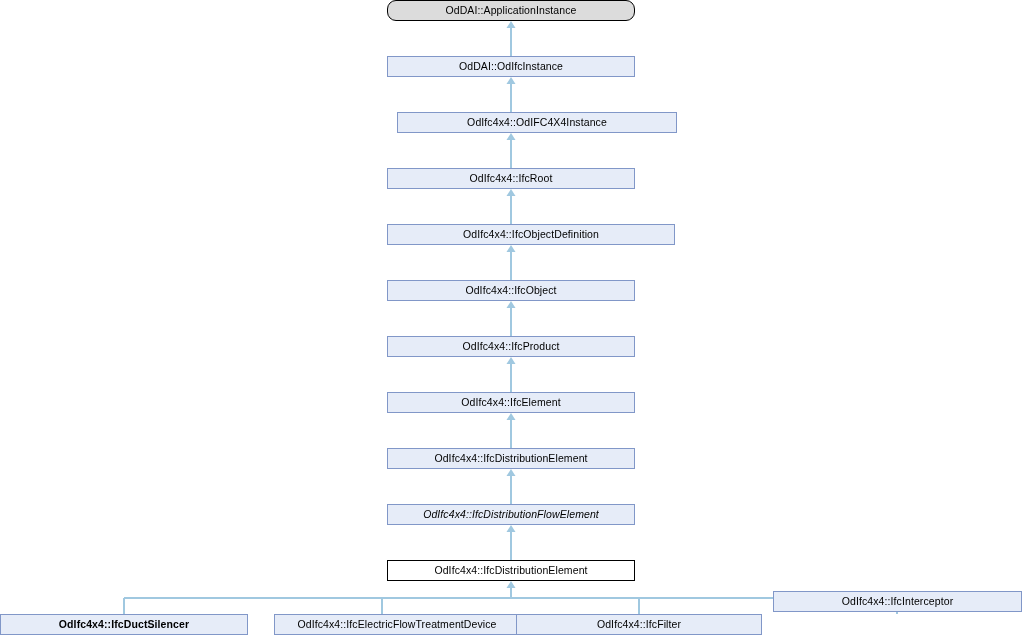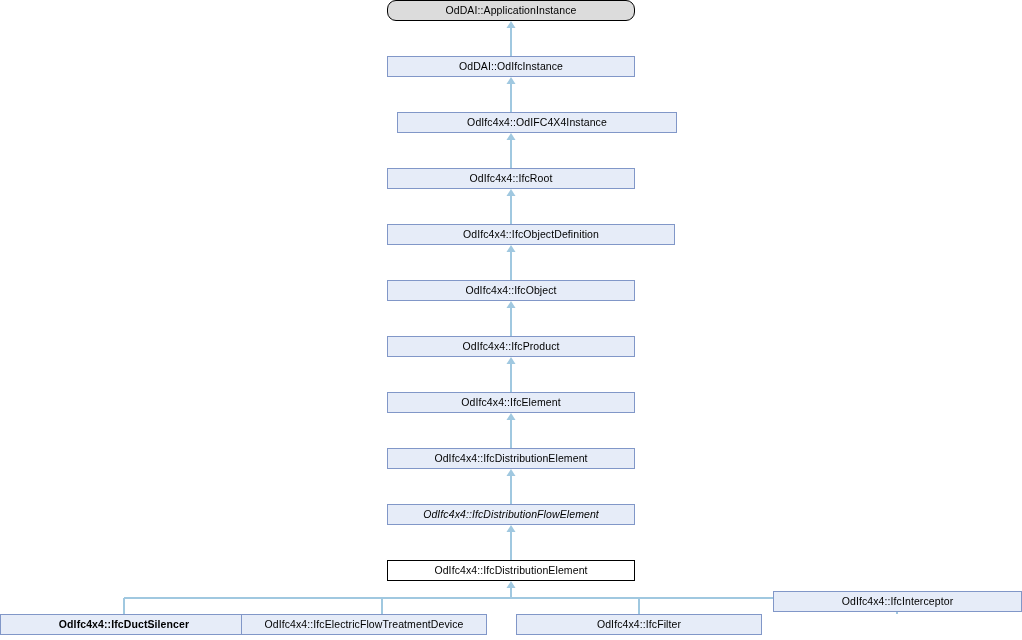--- a/index.html
+++ b/index.html
@@ -94,18 +94,18 @@
       <div class="node node-default" style="left: 397px; top: 112px; width: 280px;"><span>OdIfc4x4::OdIFC4X4Instance</span></div>
       <div class="node node-default" style="left: 387px; top: 168px; width: 248px;"><span>OdIfc4x4::IfcRoot</span></div>
       <div class="node node-default" style="left: 387px; top: 224px; width: 288px;"><span>OdIfc4x4::IfcObjectDefinition</span></div>
       <div class="node node-default" style="left: 387px; top: 280px; width: 248px;"><span>OdIfc4x4::IfcObject</span></div>
       <div class="node node-default" style="left: 387px; top: 336px; width: 248px; text-align: center;"><span>OdIfc4x4::IfcProduct</span></div>
       <div class="node node-default" style="left: 387px; top: 392px; width: 248px;"><span>OdIfc4x4::IfcElement</span></div>
       <div class="node node-default" style="left: 387px; top: 448px; width: 248px;"><span>OdIfc4x4::IfcDistributionElement</span></div>
       <div class="node node-default" style="left: 387px; top: 504px; width: 248px; font-style: italic;"><span>OdIfc4x4::IfcDistributionFlowElement</span></div>
       <div class="node node-focus" style="left: 387px; top: 560px; width: 248px;"><span>OdIfc4x4::IfcDistributionElement</span></div>
       <div class="node node-default" style="left: 0px; top: 614px; width: 248px; font-weight: bold;"><span>OdIfc4x4::IfcDuctSilencer</span></div>
-      <div class="node node-default" style="left: 241px; top: 614px; width: 246px;"><span>OdIfc4x4::IfcElectricFlowTreatmentDevice</span></div>
+      <div class="node node-default" style="left: 274px; top: 614px; width: 246px;"><span>OdIfc4x4::IfcElectricFlowTreatmentDevice</span></div>
       <div class="node node-default" style="left: 516px; top: 614px; width: 246px;"><span>OdIfc4x4::IfcFilter</span></div>
       <div class="node node-default" style="left: 773px; top: 591px; width: 249px;"><span>OdIfc4x4::IfcInterceptor</span></div>
     </div>
 
 </div>
 
 </body></html>

